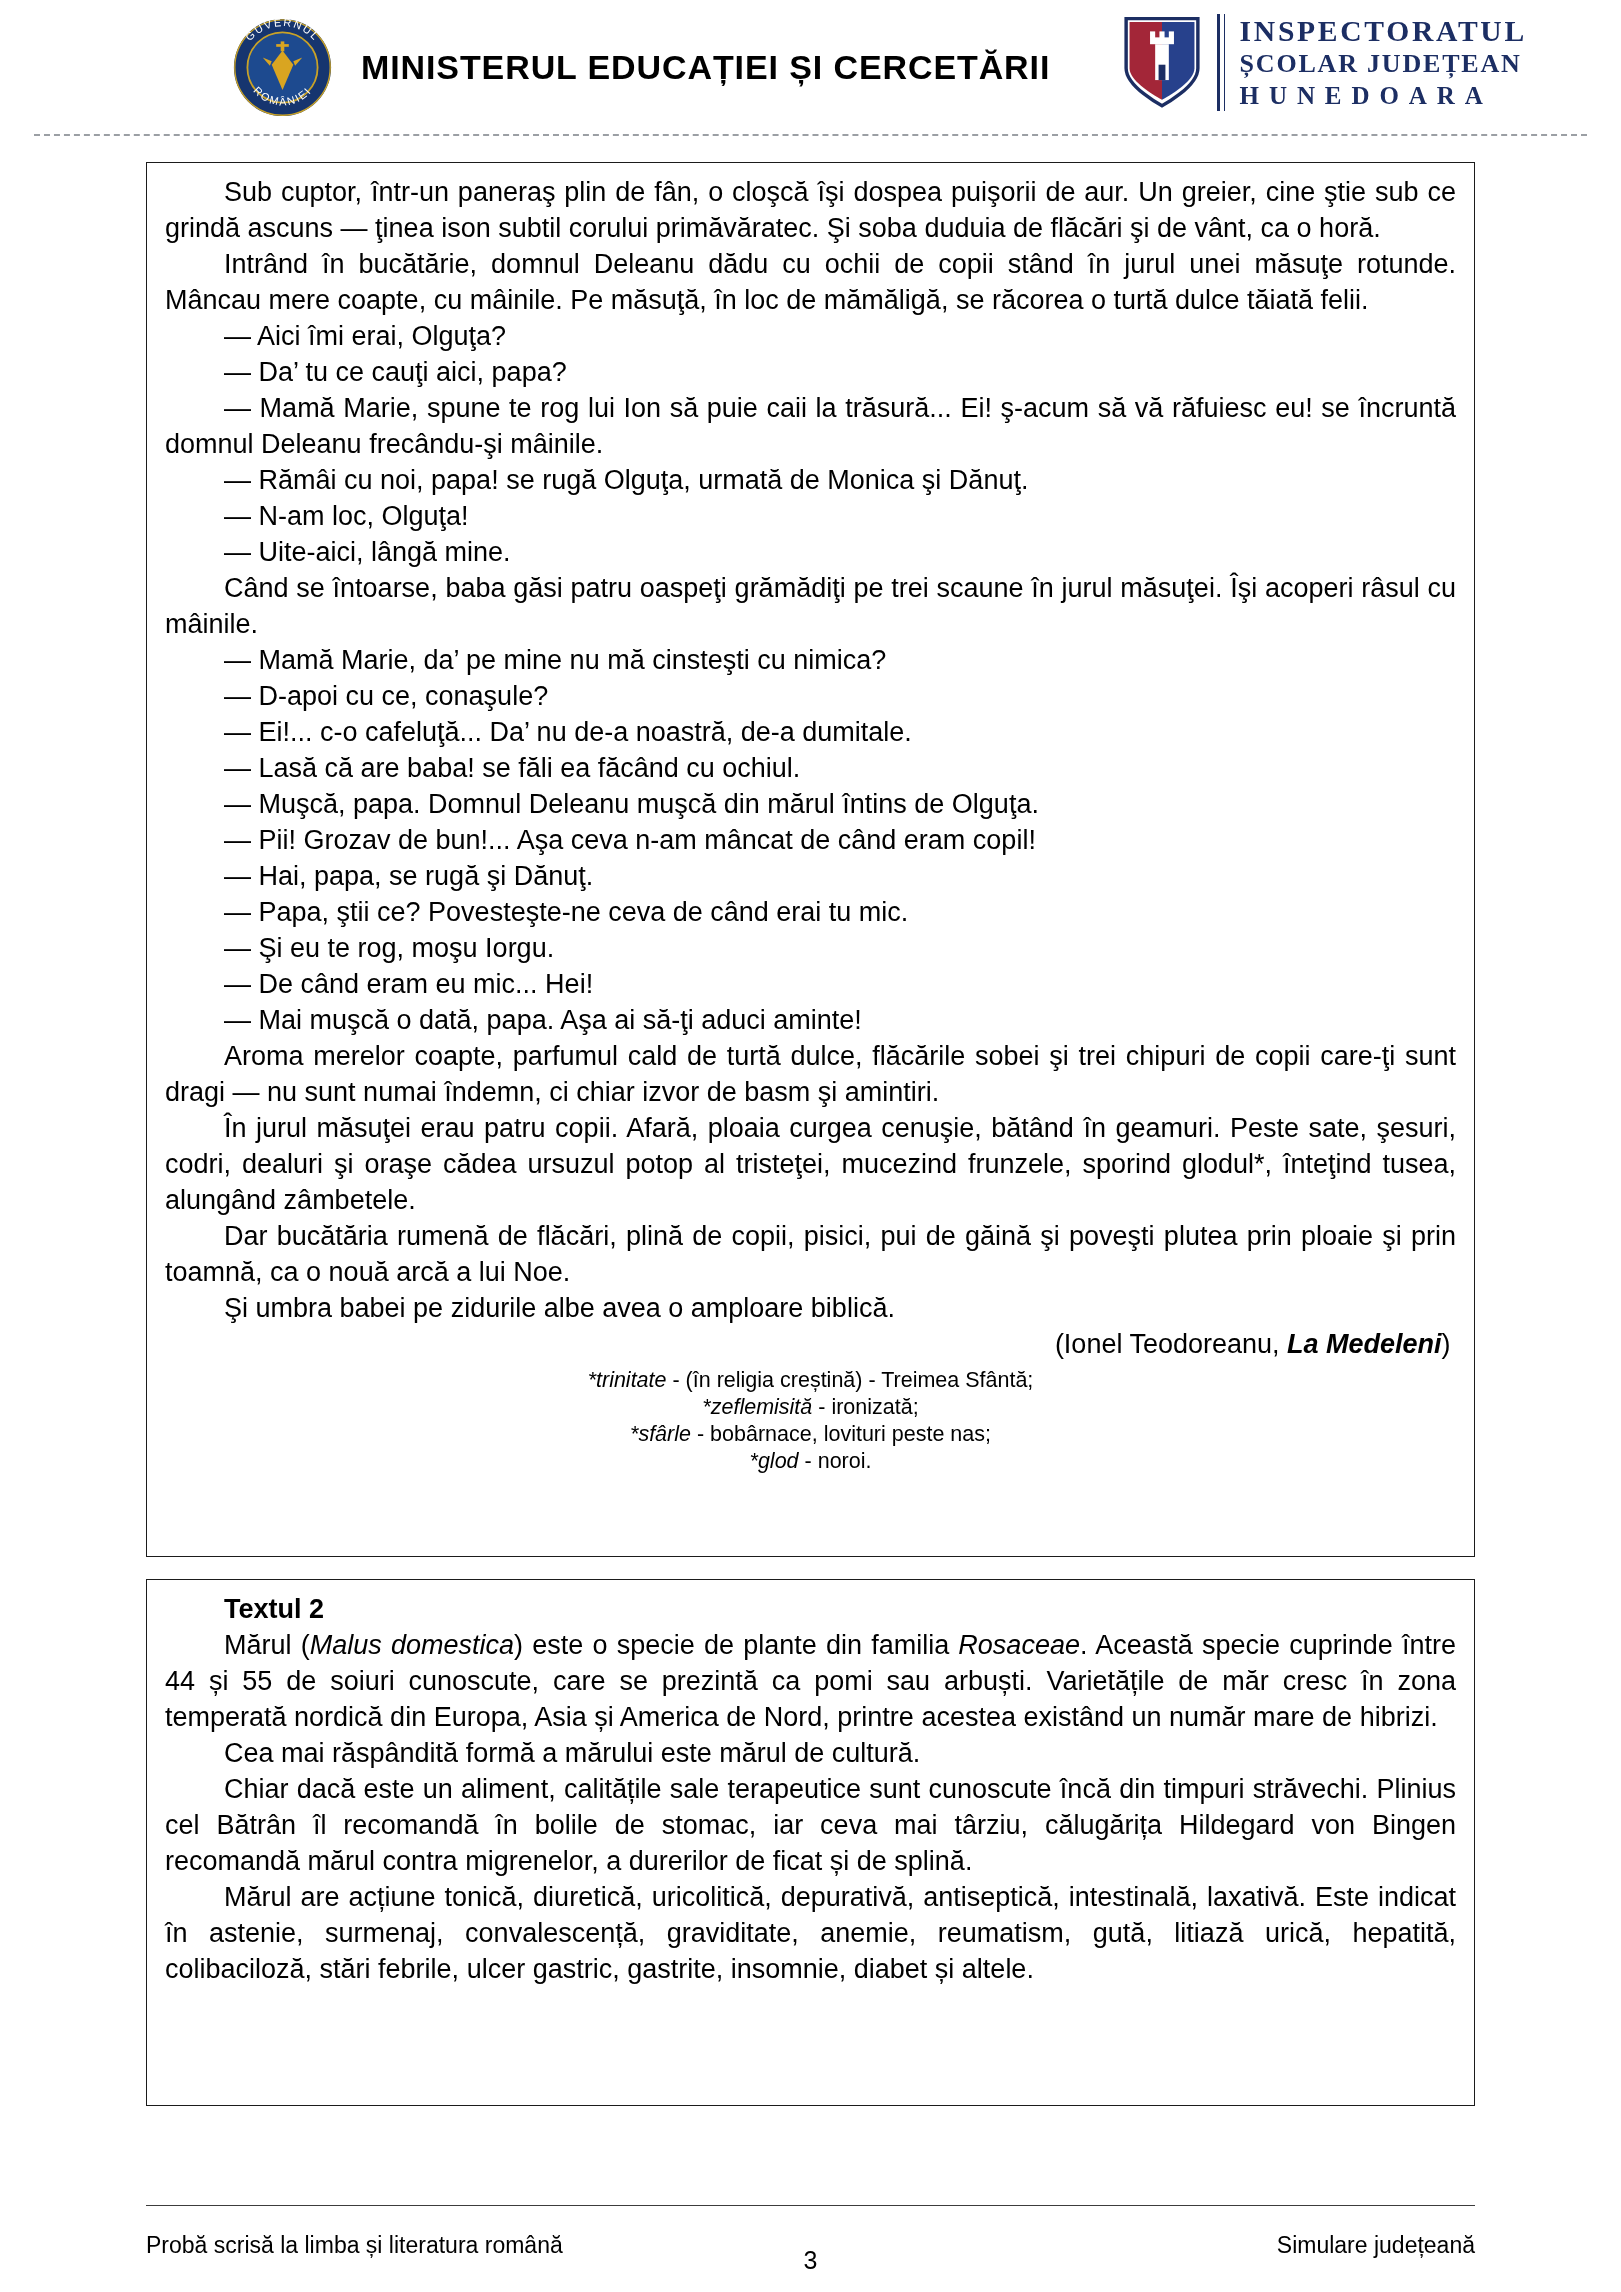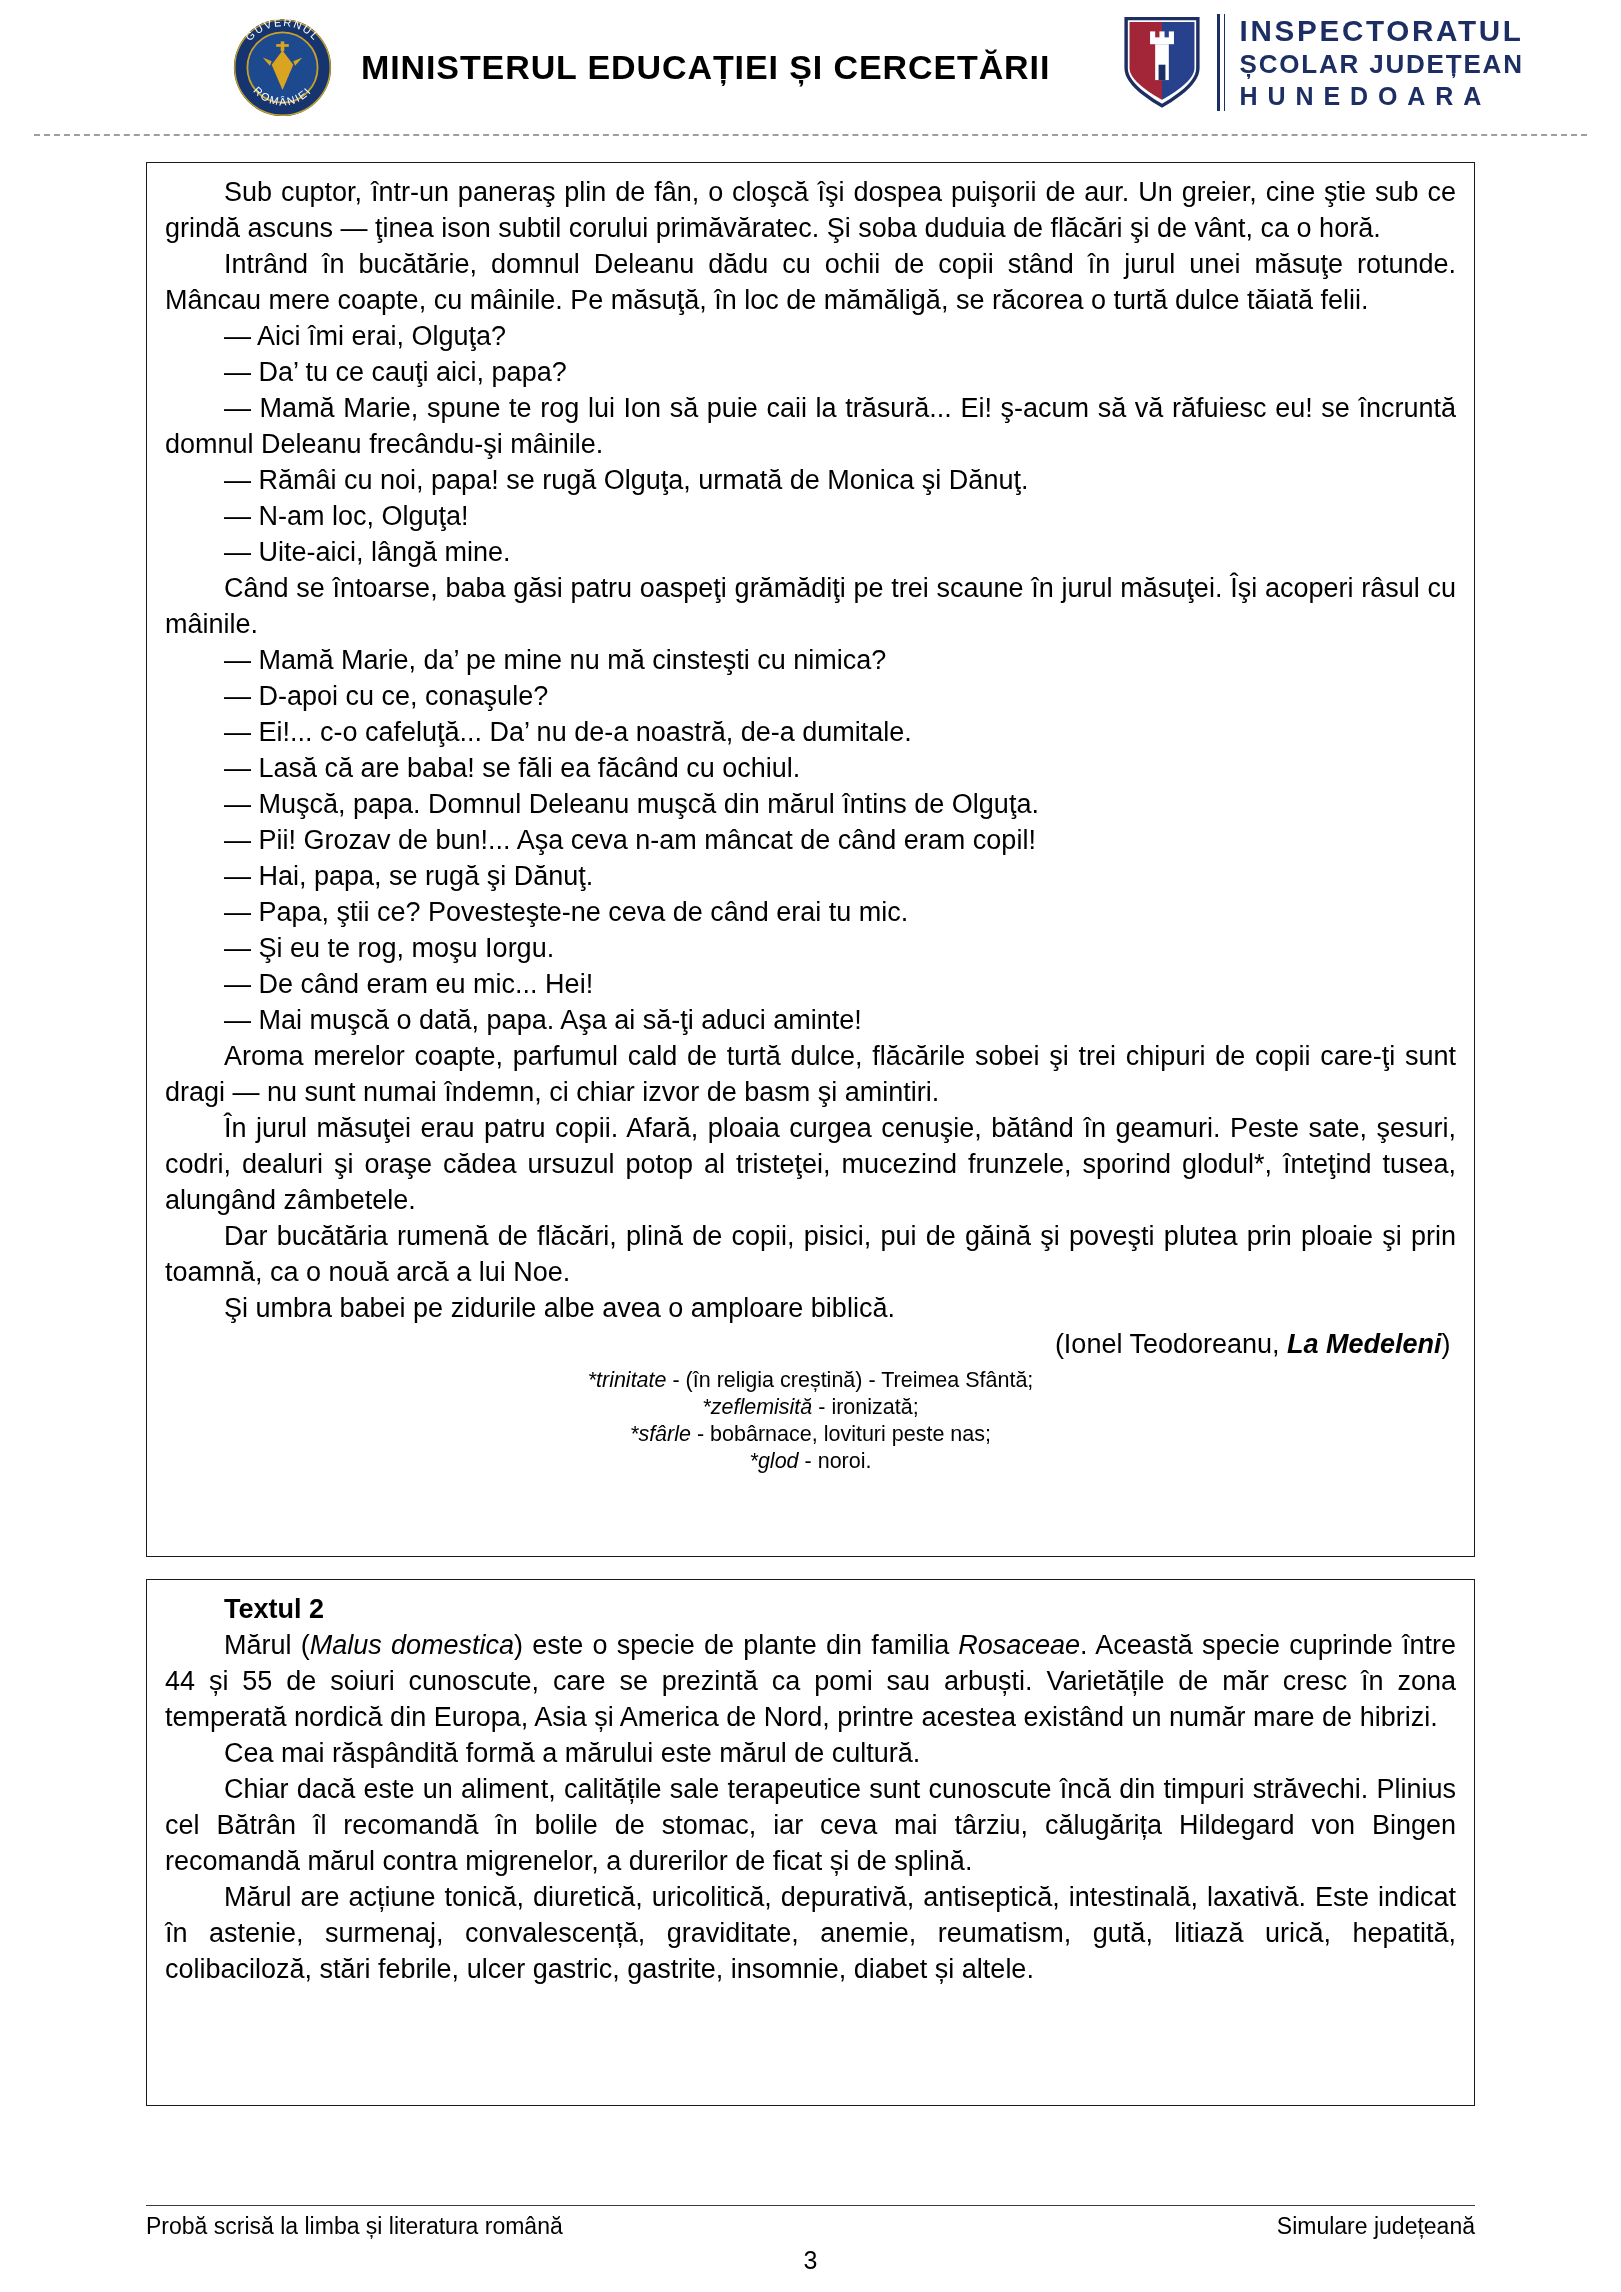--- a/index.html
+++ b/index.html
@@ -20,21 +20,21 @@
   .ministry-label {
     font-family:Liberation Sans, sans-serif;
     font-weight:bold;
     font-size:34px;
     color:#000000;
     letter-spacing:0.9px;
     white-space:nowrap;
   }
   .inspectorate { position:absolute; left:1121px; top:12.5px; display:flex; align-items:center; gap:14.3px; }
   .insp-sep { width:8px; height:97px; border-left:3.6px solid #1c2e63; border-right:1.8px solid #1c2e63; }
-  .insp-text { font-family:Liberation Sans, sans-serif; color:#1c2e63; font-weight:bold; }
+  .insp-text { font-family:Liberation Serif, serif; color:#1c2e63; font-weight:bold; }
   .insp-line1 { font-size:29.6px; letter-spacing:2.7px; line-height:34px; }
   .insp-line2 { font-size:26px; letter-spacing:1.8px; line-height:32px; }
   .insp-line3 { font-size:25px; letter-spacing:9.9px; line-height:32px; }
   .dashed-rule {
     position:absolute; top:134px; left:34px; width:1553px;
     border-top:2.7px dashed #9b9fa4;
   }
 
   
   .textbox {
@@ -55,21 +55,21 @@
   .attribution .work-title { font-weight:bold; font-style:italic; }
   .footnotes { margin-top:5.4px; font-size:21.5px; line-height:27px; }
   .footnote { text-align:center; }
   .footnote i { font-style:italic; }
 
   
   .footer {
     position:absolute; left:146px; width:1329px; top:2205px;
     border-top:1.8px solid #3c3c3c;
     display:flex; justify-content:space-between; align-items:flex-start;
-    padding-top:7px;
+    padding-top:26px;
     font-size:23px;
   }
   .page-number {
     position:absolute; top:2246px; left:0; width:1621px;
     text-align:center; font-size:25px;
   }
 </style>
 </head>
 <body>
 

